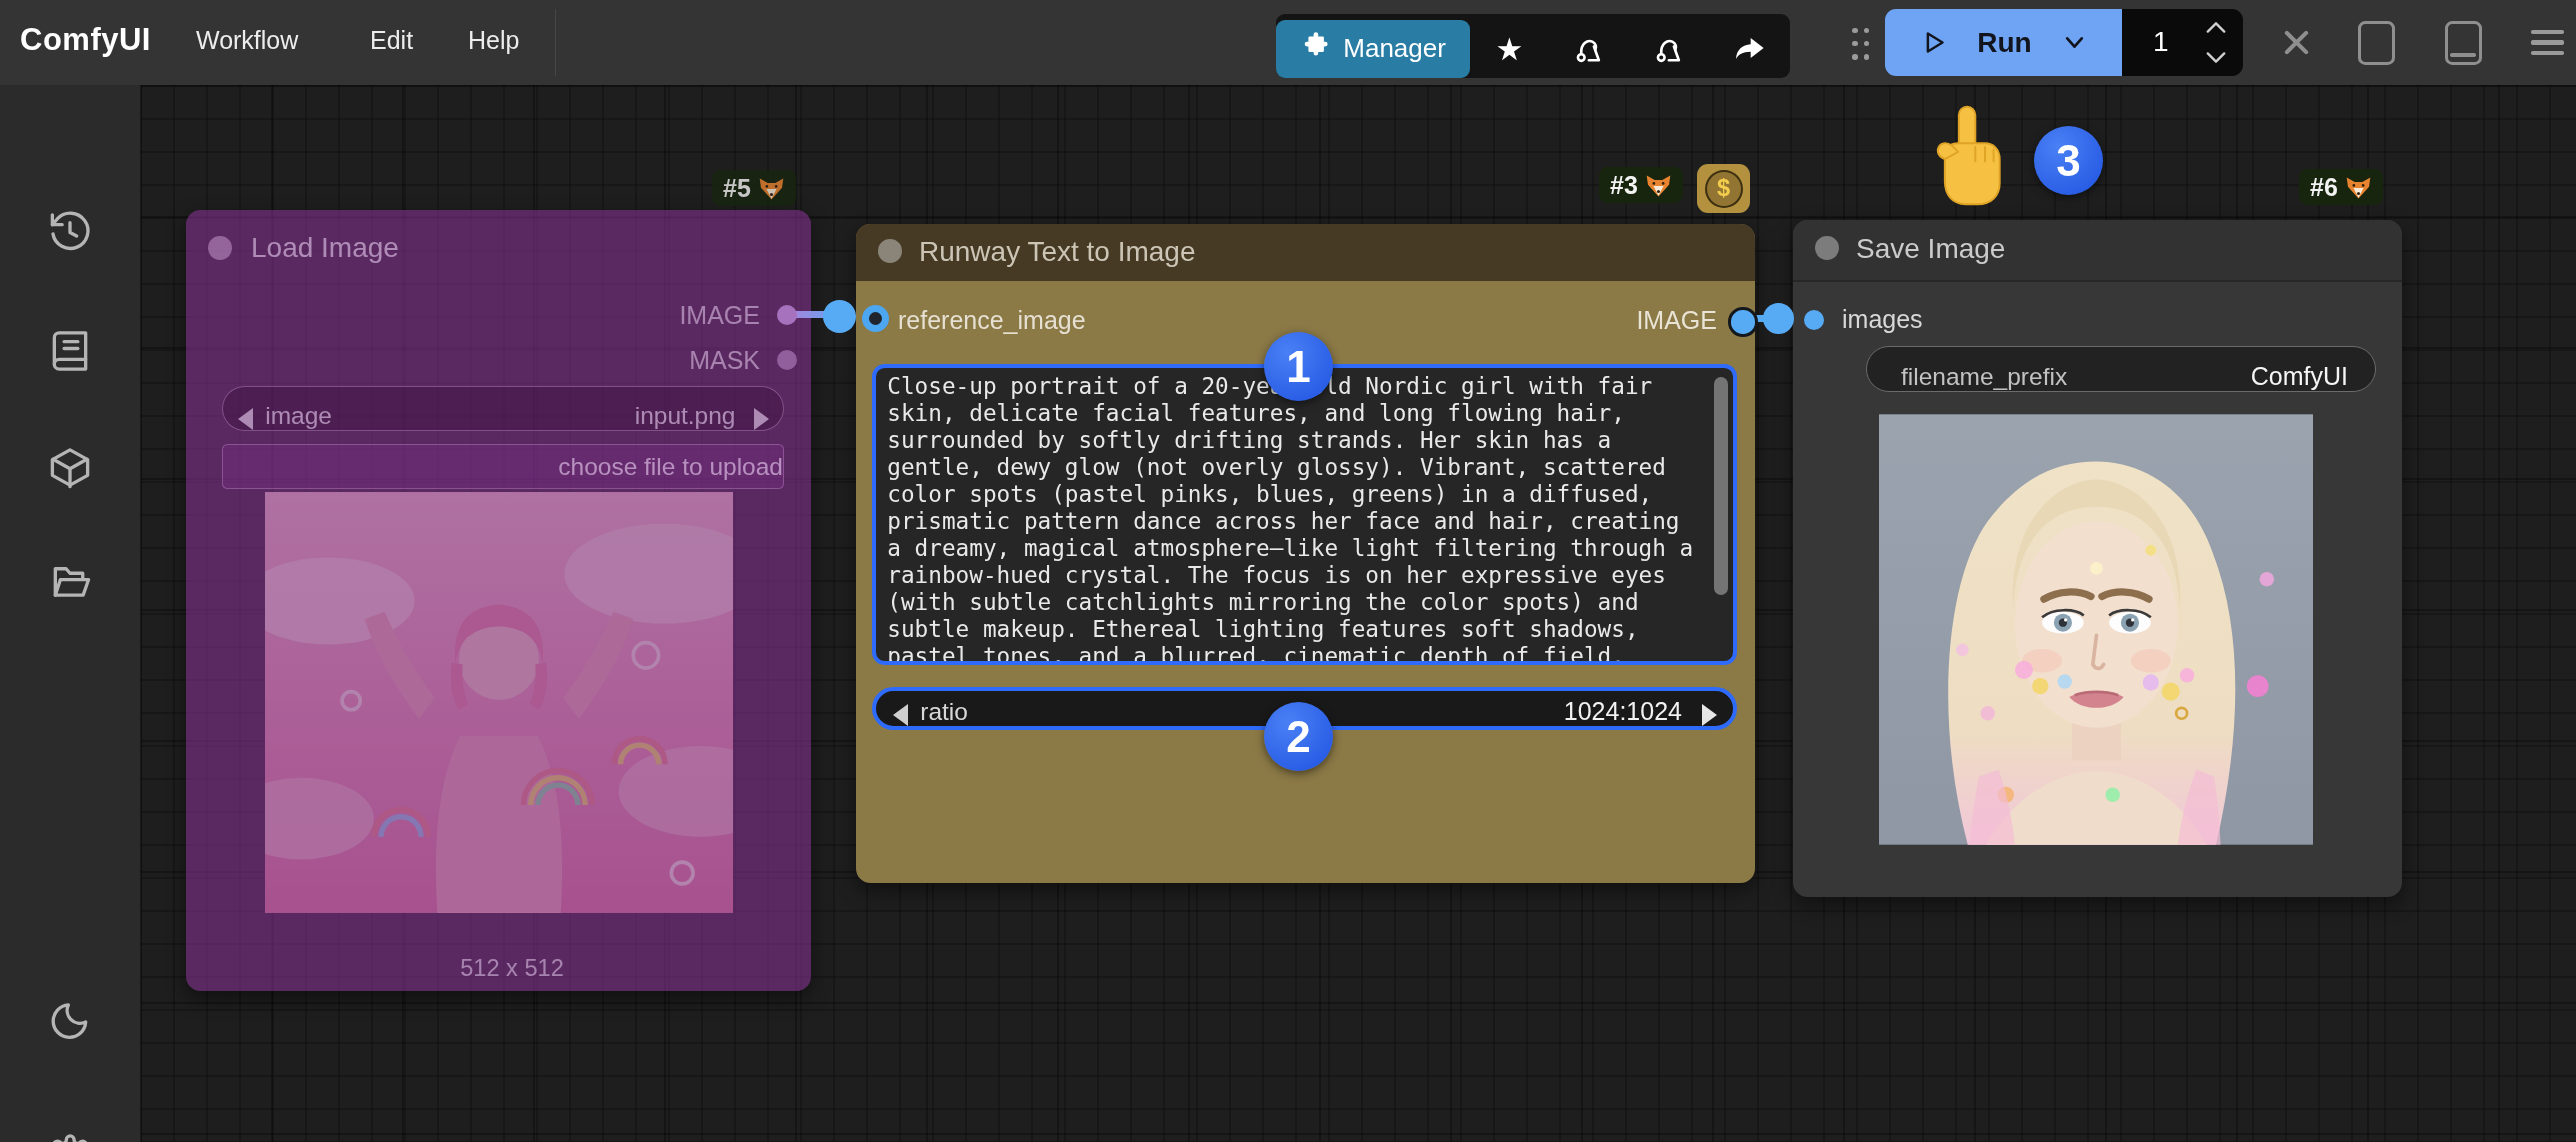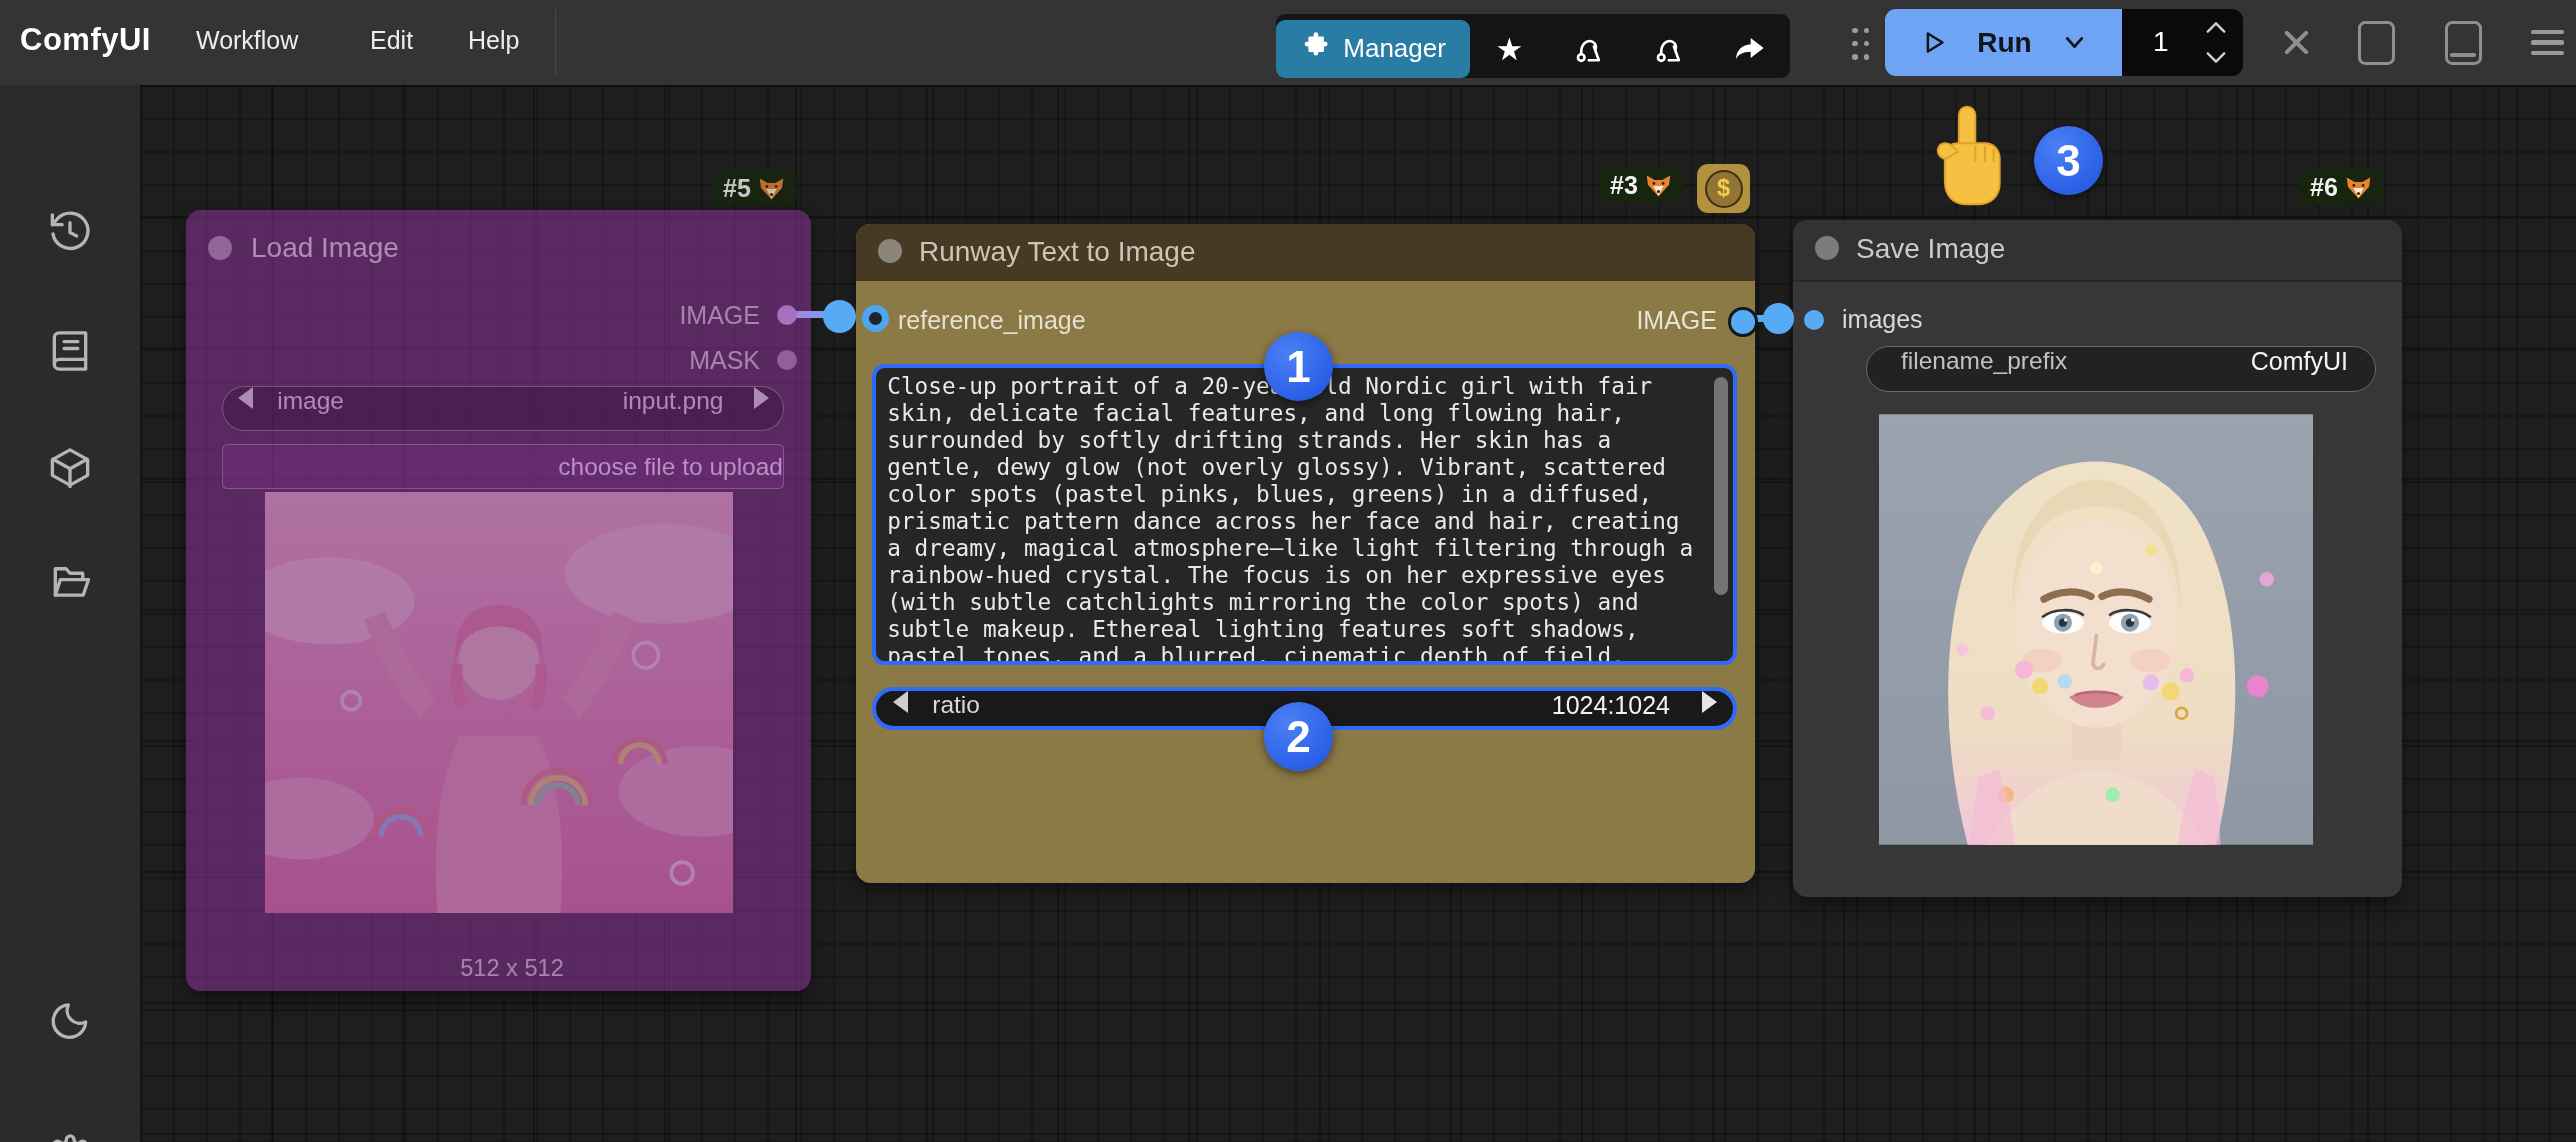--- a/index.html
+++ b/index.html
@@ -42,21 +42,21 @@
   
   .node{position:absolute;border-radius:14.5px;box-shadow:0 7.3px 20px rgba(0,0,0,.45);}
   .n-load{left:186px;top:210px;width:625px;height:781px;background:rgba(148,52,160,.52);}
   .n-run {left:856px;top:224px;width:899px;height:659px;background:#8b7946;}
   .n-save{left:1793px;top:220px;width:609px;height:677px;background:#373737;}
   .n-run .hdr{position:absolute;left:0;top:0;right:0;height:57px;background:#463a24;border-radius:14.5px 14.5px 0 0;}
   .n-save .hdr{position:absolute;left:0;top:0;right:0;height:60px;background:#323232;border-radius:14.5px 14.5px 0 0;border-bottom:2.7px solid #272727;}
   .t-dot{position:absolute;width:23.6px;height:23.6px;border-radius:50%;}
   .n-title{position:absolute;font-size:28px;}
   .io-label{position:absolute;font-size:25px;}
-  .pill{position:absolute;border-radius:23.6px;display:flex;align-items:flex-start;gap:12px;}
+  .pill{position:absolute;border-radius:23.6px;display:flex;align-items:flex-end;}
   .arrow-l{width:0;height:0;border-top:11px solid transparent;border-bottom:11px solid transparent;border-right:15.4px solid currentColor;}
   .arrow-r{width:0;height:0;border-top:11px solid transparent;border-bottom:11px solid transparent;border-left:15.4px solid currentColor;}
   
   .lw{left:36px;width:560px;height:43px;background:rgba(45,8,50,.30);border:1.8px solid rgba(225,175,235,.35);color:rgba(232,206,240,.62);}
   .combo-load{top:176px}
   .btn-upload{position:absolute;left:36px;top:234px;width:560px;height:43px;background:rgba(130,45,145,.30);
       border:1.8px solid rgba(225,175,235,.30);border-radius:5.4px;display:flex;align-items:center;justify-content:flex-end;
       color:rgba(232,206,240,.62);font-size:24.5px;}
   .preview-load{position:absolute;left:79px;top:282px;width:468px;height:421px;overflow:hidden;}
   .cap{position:absolute;left:0;right:0;top:745px;text-align:center;font-size:23.6px;color:rgba(230,205,240,.55);padding-left:27px;}

